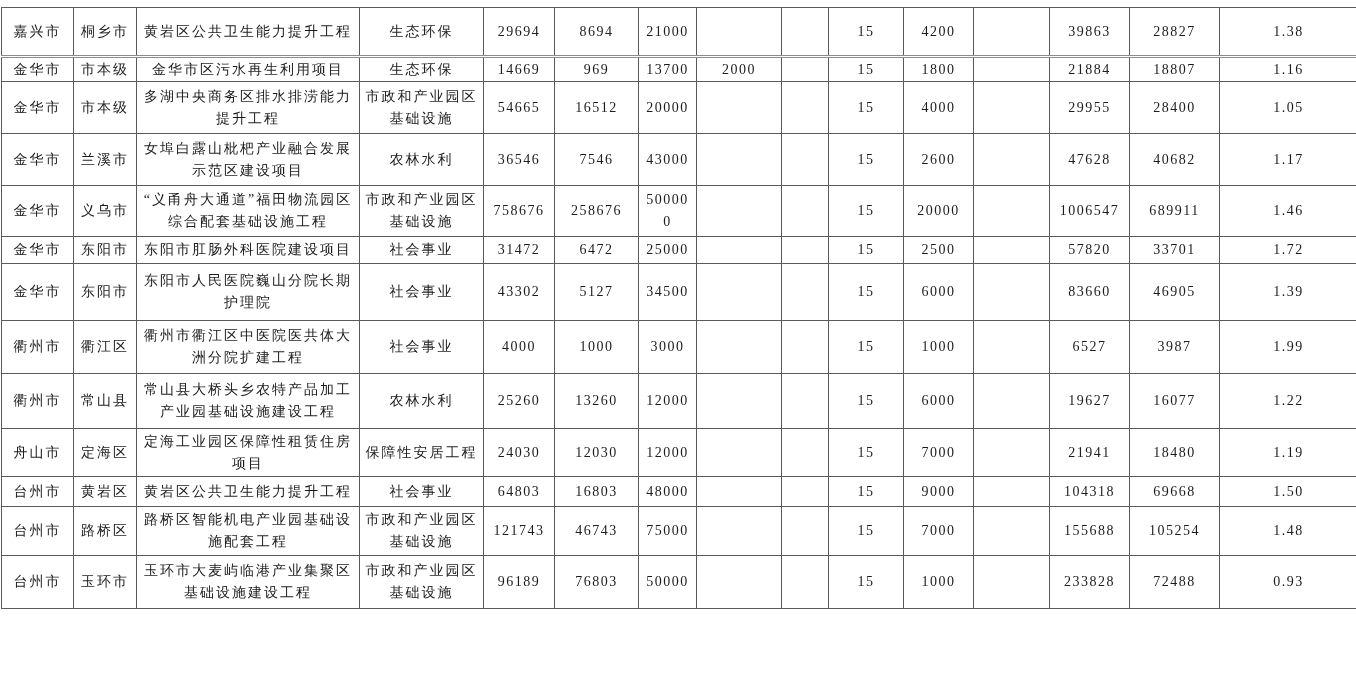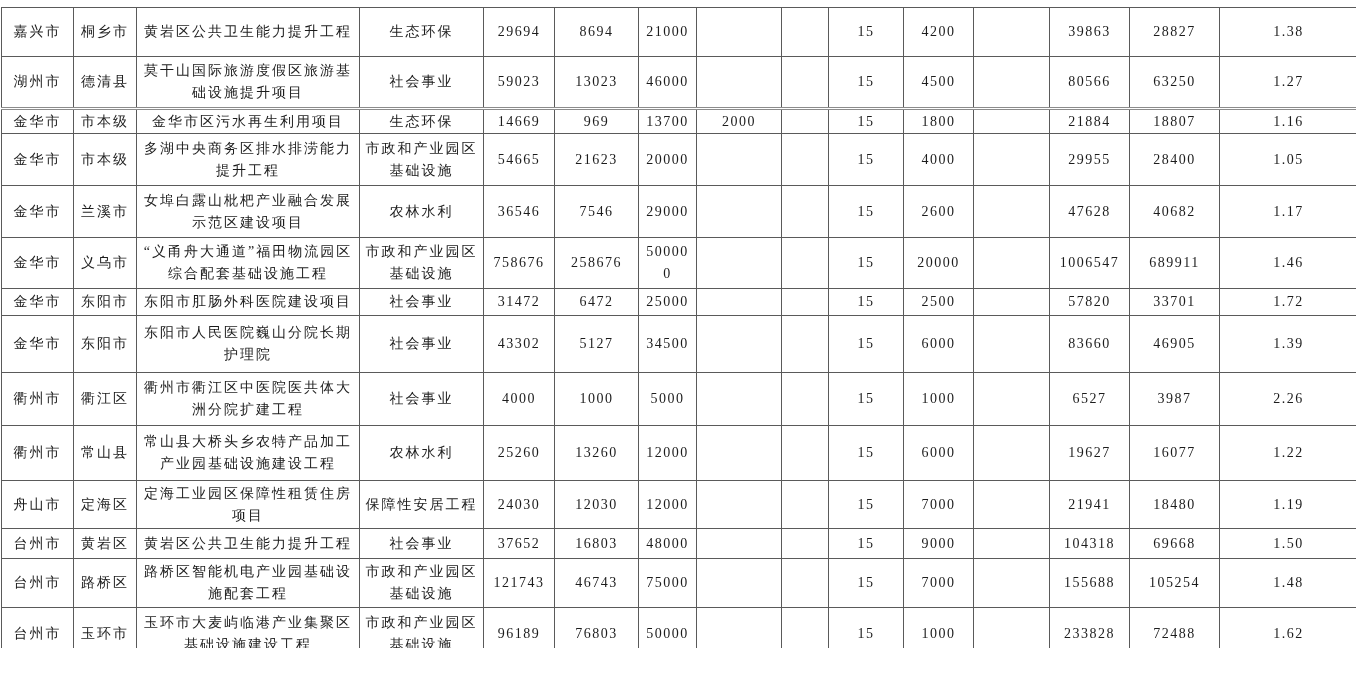--- a/index.html
+++ b/index.html
@@ -79,37 +79,20 @@
           <td class="num">21000</td>
           <td class="num"></td>
           <td class="num"></td>
           <td class="num">15</td>
           <td class="num">4200</td>
           <td class="num"></td>
           <td class="num">39863</td>
           <td class="num">28827</td>
           <td class="num">1.38</td>
         </tr>
-        <tr style="height: 52px;">
-          <td class="cjk">湖州市</td>
-          <td class="cjk">德清县</td>
-          <td class="cjk">莫干山国际旅游度假区旅游基础设施提升项目</td>
-          <td class="cjk">社会事业</td>
-          <td class="num">59023</td>
-          <td class="num">13023</td>
-          <td class="num">46000</td>
-          <td class="num"></td>
-          <td class="num"></td>
-          <td class="num">15</td>
-          <td class="num">4500</td>
-          <td class="num"></td>
-          <td class="num">80566</td>
-          <td class="num">63250</td>
-          <td class="num">1.27</td>
-        </tr>
         <tr class="group-break" style="height: 25px;">
           <td class="cjk">金华市</td>
           <td class="cjk">市本级</td>
           <td class="cjk">金华市区污水再生利用项目</td>
           <td class="cjk">生态环保</td>
           <td class="num">14669</td>
           <td class="num">969</td>
           <td class="num">13700</td>
           <td class="num">2000</td>
           <td class="num"></td>
@@ -119,39 +102,39 @@
           <td class="num">21884</td>
           <td class="num">18807</td>
           <td class="num">1.16</td>
         </tr>
         <tr style="height: 52px;">
           <td class="cjk">金华市</td>
           <td class="cjk">市本级</td>
           <td class="cjk">多湖中央商务区排水排涝能力提升工程</td>
           <td class="cjk">市政和产业园区基础设施</td>
           <td class="num">54665</td>
-          <td class="num">21623</td>
+          <td class="num">16512</td>
           <td class="num">20000</td>
           <td class="num"></td>
           <td class="num"></td>
           <td class="num">15</td>
           <td class="num">4000</td>
           <td class="num"></td>
           <td class="num">29955</td>
           <td class="num">28400</td>
           <td class="num">1.05</td>
         </tr>
         <tr style="height: 52px;">
           <td class="cjk">金华市</td>
           <td class="cjk">兰溪市</td>
           <td class="cjk">女埠白露山枇杷产业融合发展示范区建设项目</td>
           <td class="cjk">农林水利</td>
           <td class="num">36546</td>
           <td class="num">7546</td>
-          <td class="num">29000</td>
+          <td class="num">43000</td>
           <td class="num"></td>
           <td class="num"></td>
           <td class="num">15</td>
           <td class="num">2600</td>
           <td class="num"></td>
           <td class="num">47628</td>
           <td class="num">40682</td>
           <td class="num">1.17</td>
         </tr>
         <tr style="height: 51px;">
@@ -205,29 +188,29 @@
           <td class="num">46905</td>
           <td class="num">1.39</td>
         </tr>
         <tr style="height: 53px;">
           <td class="cjk">衢州市</td>
           <td class="cjk">衢江区</td>
           <td class="cjk">衢州市衢江区中医院医共体大洲分院扩建工程</td>
           <td class="cjk">社会事业</td>
           <td class="num">4000</td>
           <td class="num">1000</td>
-          <td class="num">5000</td>
+          <td class="num">3000</td>
           <td class="num"></td>
           <td class="num"></td>
           <td class="num">15</td>
           <td class="num">1000</td>
           <td class="num"></td>
           <td class="num">6527</td>
           <td class="num">3987</td>
-          <td class="num">2.26</td>
+          <td class="num">1.99</td>
         </tr>
         <tr style="height: 55px;">
           <td class="cjk">衢州市</td>
           <td class="cjk">常山县</td>
           <td class="cjk">常山县大桥头乡农特产品加工产业园基础设施建设工程</td>
           <td class="cjk">农林水利</td>
           <td class="num">25260</td>
           <td class="num">13260</td>
           <td class="num">12000</td>
           <td class="num"></td>
@@ -254,21 +237,21 @@
           <td class="num"></td>
           <td class="num">21941</td>
           <td class="num">18480</td>
           <td class="num">1.19</td>
         </tr>
         <tr style="height: 30px;">
           <td class="cjk">台州市</td>
           <td class="cjk">黄岩区</td>
           <td class="cjk">黄岩区公共卫生能力提升工程</td>
           <td class="cjk">社会事业</td>
-          <td class="num">37652</td>
+          <td class="num">64803</td>
           <td class="num">16803</td>
           <td class="num">48000</td>
           <td class="num"></td>
           <td class="num"></td>
           <td class="num">15</td>
           <td class="num">9000</td>
           <td class="num"></td>
           <td class="num">104318</td>
           <td class="num">69668</td>
           <td class="num">1.50</td>
@@ -298,18 +281,18 @@
           <td class="num">96189</td>
           <td class="num">76803</td>
           <td class="num">50000</td>
           <td class="num"></td>
           <td class="num"></td>
           <td class="num">15</td>
           <td class="num">1000</td>
           <td class="num"></td>
           <td class="num">233828</td>
           <td class="num">72488</td>
-          <td class="num">1.62</td>
+          <td class="num">0.93</td>
         </tr>
       </tbody>
   </table>
   <div class="bottom-line" style="top:664px"></div>
 </div>
 
 </body></html>

